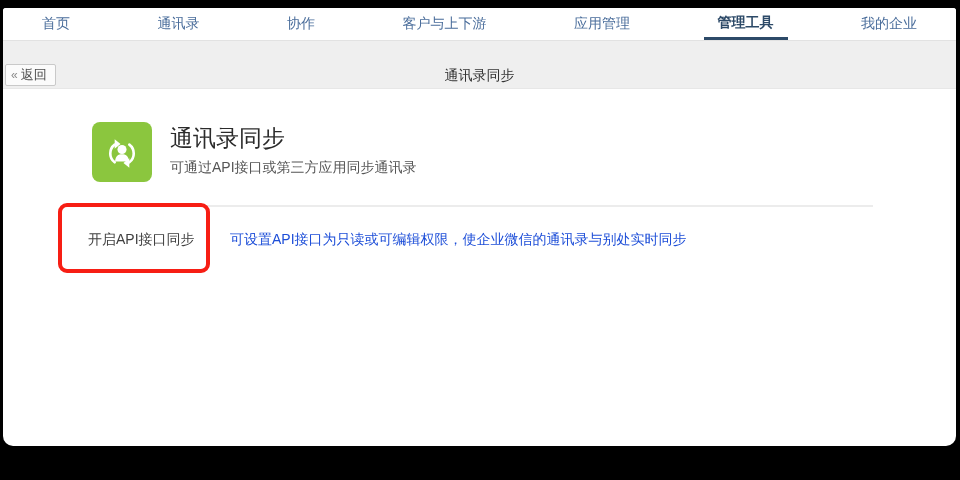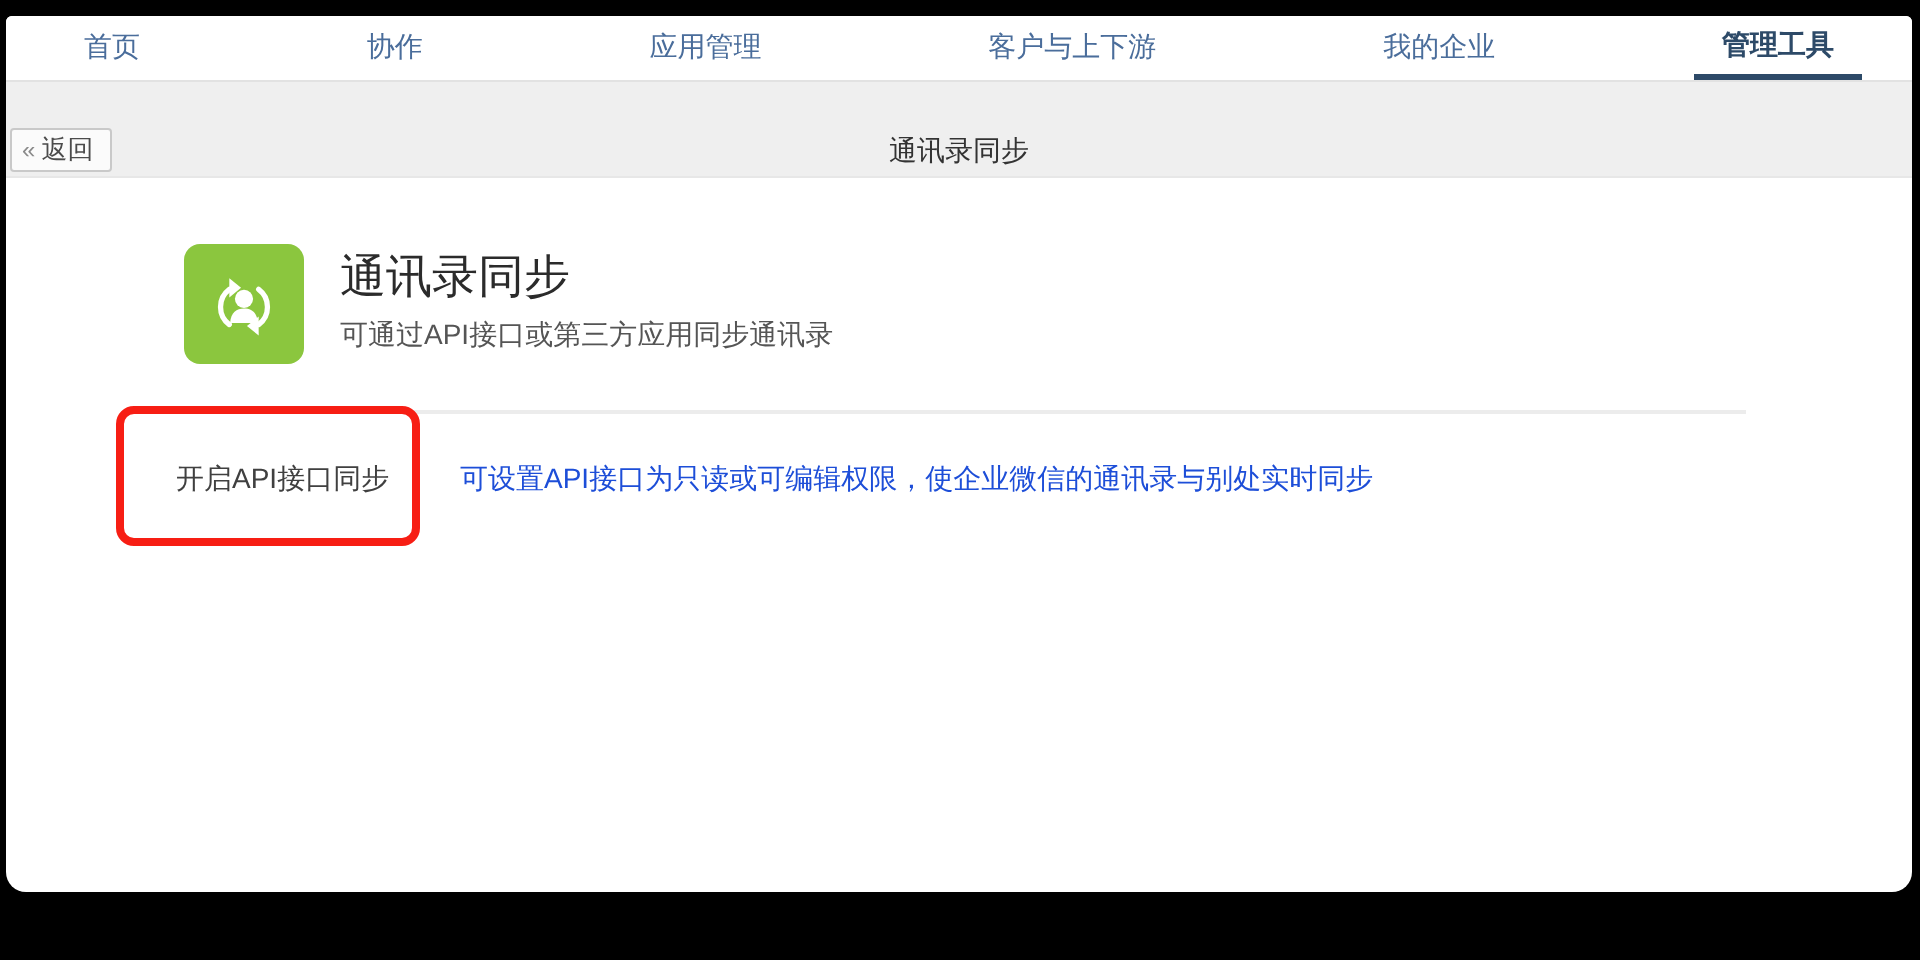--- a/index.html
+++ b/index.html
@@ -70,25 +70,26 @@
     border:4px solid #f71e14; border-radius:9px; pointer-events:none;
   }
 </style>
 </head>
 <body>
 
 <div class="window">
 
   <div class="topnav">
     <div class="nav-item">首页</div>
+    <div class="nav-item">通讯录</div>
     <div class="nav-item">协作</div>
+    <div class="nav-item">客户与上下游</div>
     <div class="nav-item">应用管理</div>
-    <div class="nav-item">客户与上下游</div>
+    <div class="nav-item active">管理工具</div>
     <div class="nav-item">我的企业</div>
-    <div class="nav-item active">管理工具</div>
   </div>
 
   <div class="subbar">
     <div class="back-btn">
       <span class="chev">«</span>
       <span>返回</span>
     </div>
     <div class="subbar-title">通讯录同步</div>
   </div>
 

